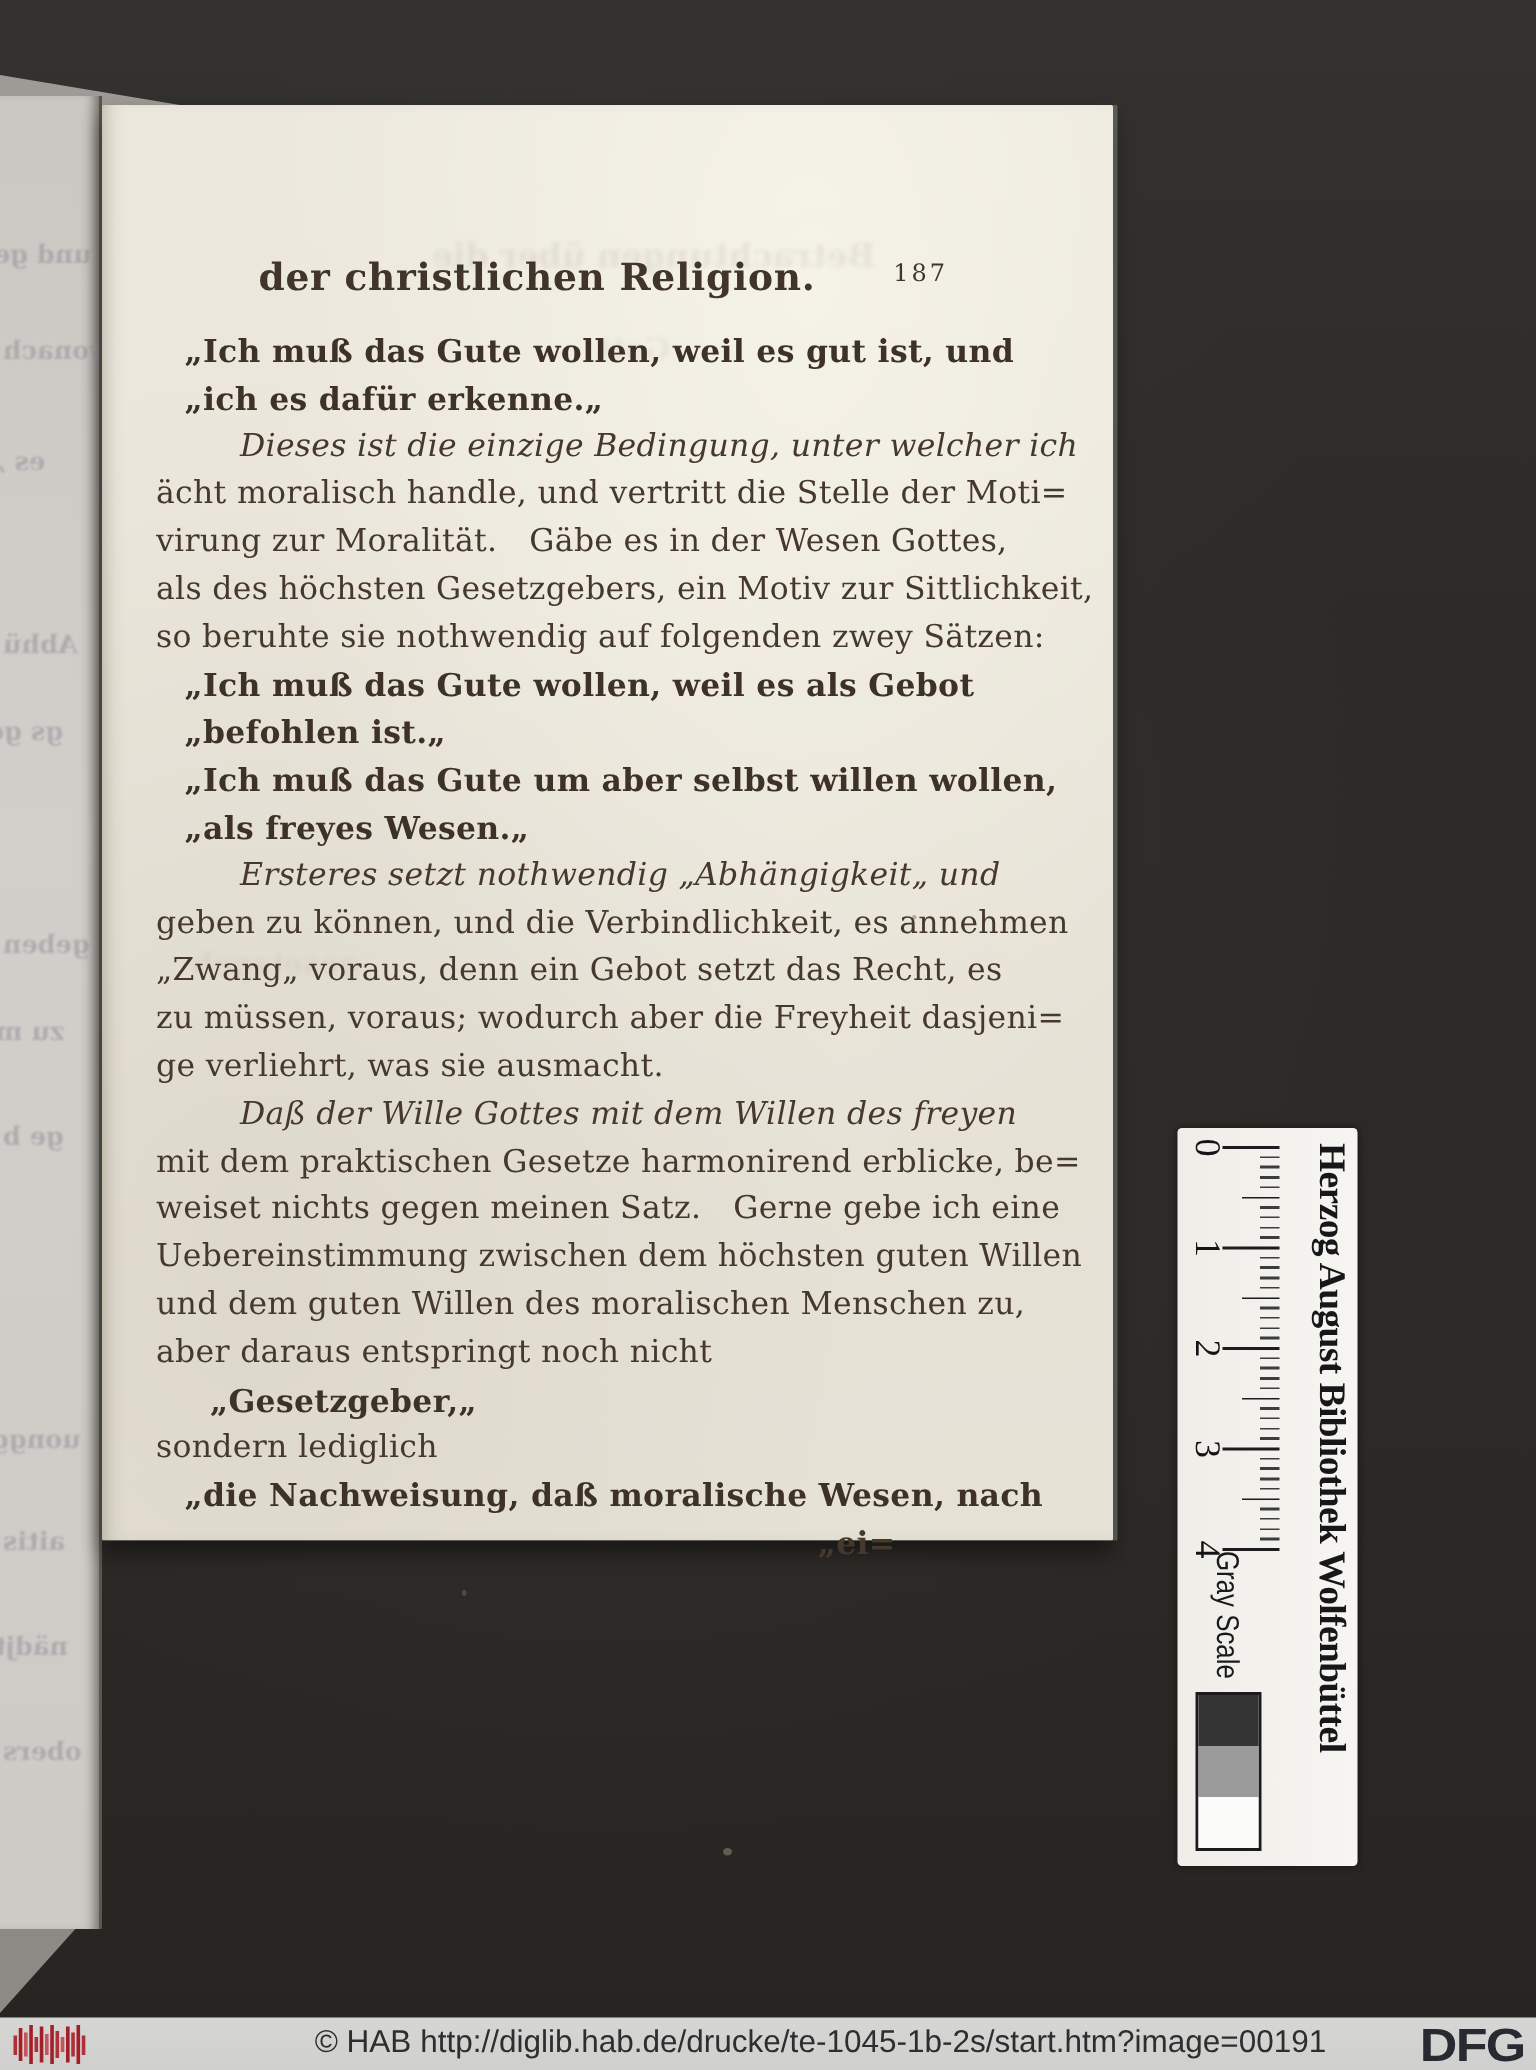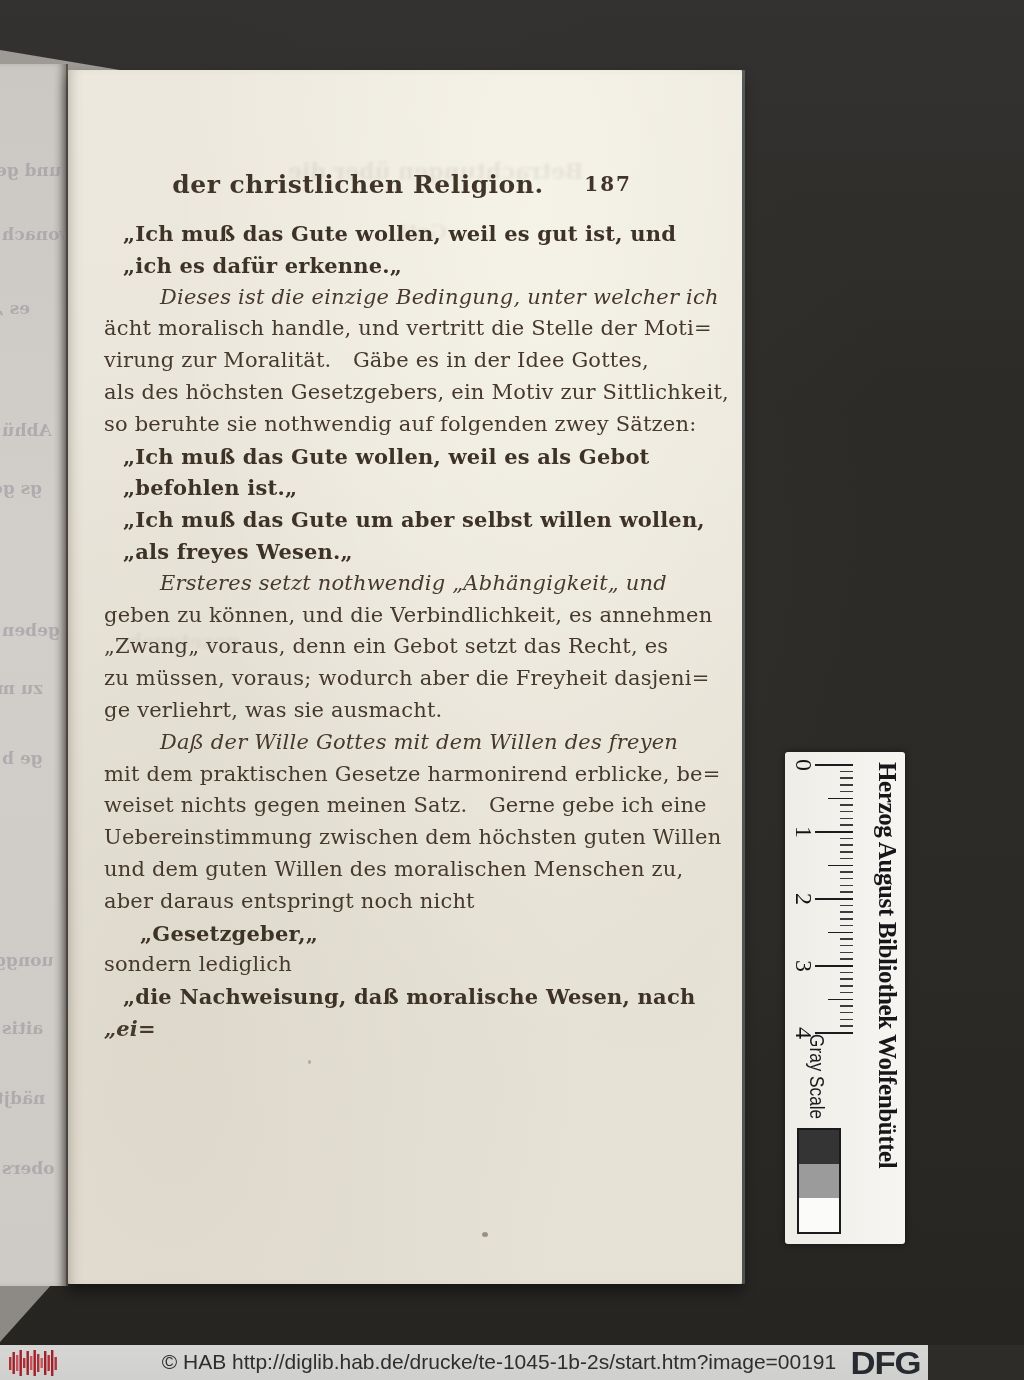--- a/index.html
+++ b/index.html
@@ -48,21 +48,21 @@
   .lg:nth-of-type(5){top:414px;left:-8px}
   .lg:nth-of-type(6){top:556px}
   .lg:nth-of-type(7){top:614px;left:-3px}
   .lg:nth-of-type(8){top:684px}
   .lg:nth-of-type(9){top:886px;left:-6px}
   .lg:nth-of-type(10){top:954px}
   .lg:nth-of-type(11){top:1024px;left:-4px}
   .lg:nth-of-type(12){top:1094px}
   
   .page{
-    position:absolute;left:68px;top:70px;width:674px;height:1214px;
+    position:absolute;left:68px;top:70px;width:674px;height:957px;
     background:
       radial-gradient(ellipse at 70% 12%, rgba(255,253,244,0.5), transparent 55%),
       radial-gradient(ellipse at 15% 80%, rgba(195,188,170,0.28), transparent 50%),
       radial-gradient(ellipse at 85% 60%, rgba(222,216,200,0.3), transparent 45%),
       linear-gradient(175deg,#ece8dd 0%,#e9e5da 50%,#e5e1d5 100%);
     box-shadow:3px 0 0 rgba(185,205,198,0.30), 0 8px 14px rgba(0,0,0,0.45),
       inset 10px 0 14px -10px rgba(90,80,65,0.45);
     border-radius:1px;
   }
   .pg-ghost{
@@ -79,29 +79,29 @@
   
   .textblock{
     position:absolute;left:36px;top:100px;width:548px;
     color:#46392c;
   }
   .pg-header{position:relative;height:34px;padding-right:40px;text-align:center;}
   .pg-title{
     font-size:25px;font-weight:700;letter-spacing:.5px;color:#41352a;
   }
   .pg-num{
-    position:absolute;right:20px;top:2px;font-size:20px;font-weight:700;
+    position:absolute;right:20px;top:2px;font-size:16px;font-weight:400;
     letter-spacing:2px;color:#41352a;
   }
   .lines{margin-top:14px;font-size:21px;line-height:31.8px;letter-spacing:.2px;}
   .ln{white-space:nowrap;}
   .ln.q{font-weight:700;padding-left:19px;color:#3e3226;}
   .ln.q2{padding-left:36px;}
   .ln.ind{text-indent:56px;font-style:italic;}
-  .ln.catch{text-align:left;padding-right:55px;font-weight:700;font-style:italic;}
+  .ln.catch{text-align:right;padding-right:55px;font-weight:700;}
   
   .ruler-wrap{position:absolute;left:785px;top:752px;width:120px;height:492px;}
   .ruler-card{
     position:absolute;left:0;top:0;width:492px;height:120px;
     transform:translateX(120px) rotate(90deg);transform-origin:0 0;
     background:linear-gradient(180deg,#f6f5f1,#eeede8);
     border-radius:3px;box-shadow:0 0 6px rgba(0,0,0,0.5);
   }
   .inst-text{
     position:absolute;left:10px;top:4px;width:478px;
@@ -126,21 +126,21 @@
   .gs-squares{
     position:absolute;left:376px;top:64px;display:flex;
     border:2.5px solid #1b1b1d;background:#fff;
   }
   .gs{width:34px;height:40px;}
   .gs.dark{background:#343434;}
   .gs.mid{background:#9b9b9b;}
   .gs.white{background:#fbfbf9;}
   
   .footer{
-    position:absolute;left:0;top:1345px;width:928px;height:35px;
+    position:absolute;left:0;top:1345px;width:1024px;height:35px;
     background:linear-gradient(180deg,#d6d6d4,#cfcfcd);
   }
   .hab-logo{position:absolute;left:8px;top:3px;}
   .copyright{
     position:absolute;left:0;right:0;top:5px;text-align:center;padding-left:70px;
     font-family:"Liberation Sans", sans-serif;font-size:21px;color:#2e2e2e;
   }
   .dfg-logo{
     position:absolute;right:8px;top:1px;
     font-family:"Liberation Sans", sans-serif;font-weight:900;font-size:31px;
@@ -180,21 +180,21 @@
   <div class="textblock">
     <div class="pg-header">
       <span class="pg-title">der christlichen Religion.</span>
       <span class="pg-num">187</span>
     </div>
     <div class="lines">
       <div class="ln q">„Ich muß das Gute wollen, weil es gut ist, und</div>
       <div class="ln q">„ich es dafür erkenne.„</div>
       <div class="ln ind">Dieses ist die einzige Bedingung, unter welcher ich</div>
       <div class="ln">ächt moralisch handle, und vertritt die Stelle der Moti=</div>
-      <div class="ln">virung zur Moralität.  Gäbe es in der Idee Gottes,</div>
+      <div class="ln">virung zur Moralität.  Gäbe es in der Wesen Gottes,</div>
       <div class="ln">als des höchsten Gesetzgebers, ein Motiv zur Sittlichkeit,</div>
       <div class="ln">so beruhte sie nothwendig auf folgenden zwey Sätzen:</div>
       <div class="ln q">„Ich muß das Gute wollen, weil es als Gebot</div>
       <div class="ln q">„befohlen ist.„</div>
       <div class="ln q">„Ich muß das Gute um aber selbst willen wollen,</div>
       <div class="ln q">„als freyes Wesen.„</div>
       <div class="ln ind">Ersteres setzt nothwendig „Abhängigkeit„ und</div>
       <div class="ln">geben zu können, und die Verbindlichkeit, es annehmen</div>
       <div class="ln">„Zwang„ voraus, denn ein Gebot setzt das Recht, es</div>
       <div class="ln">zu müssen, voraus; wodurch aber die Freyheit dasjeni=</div>

